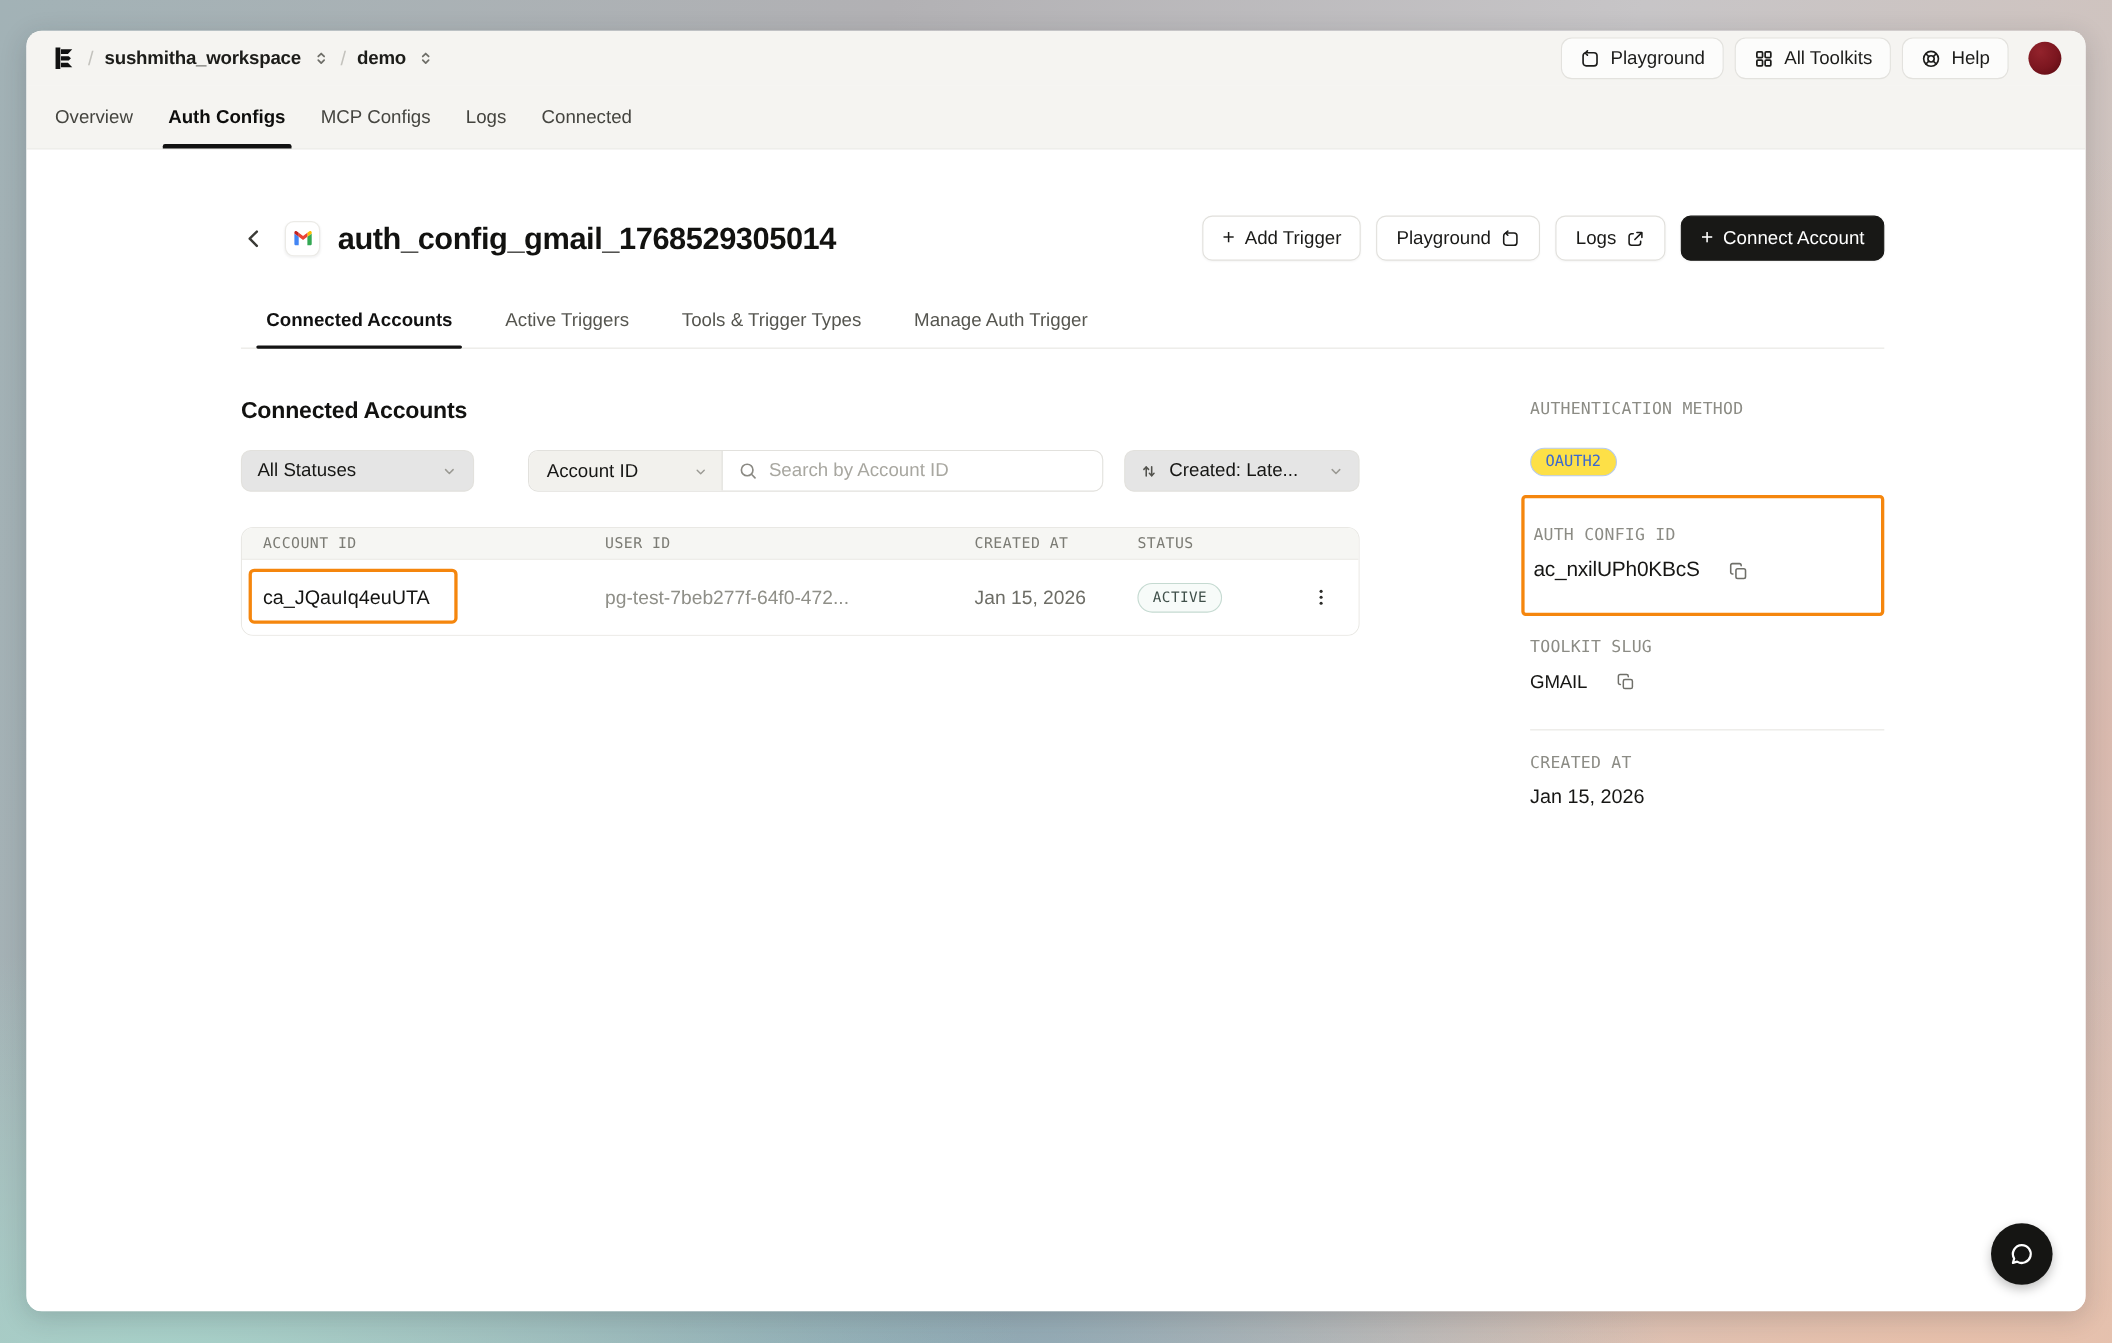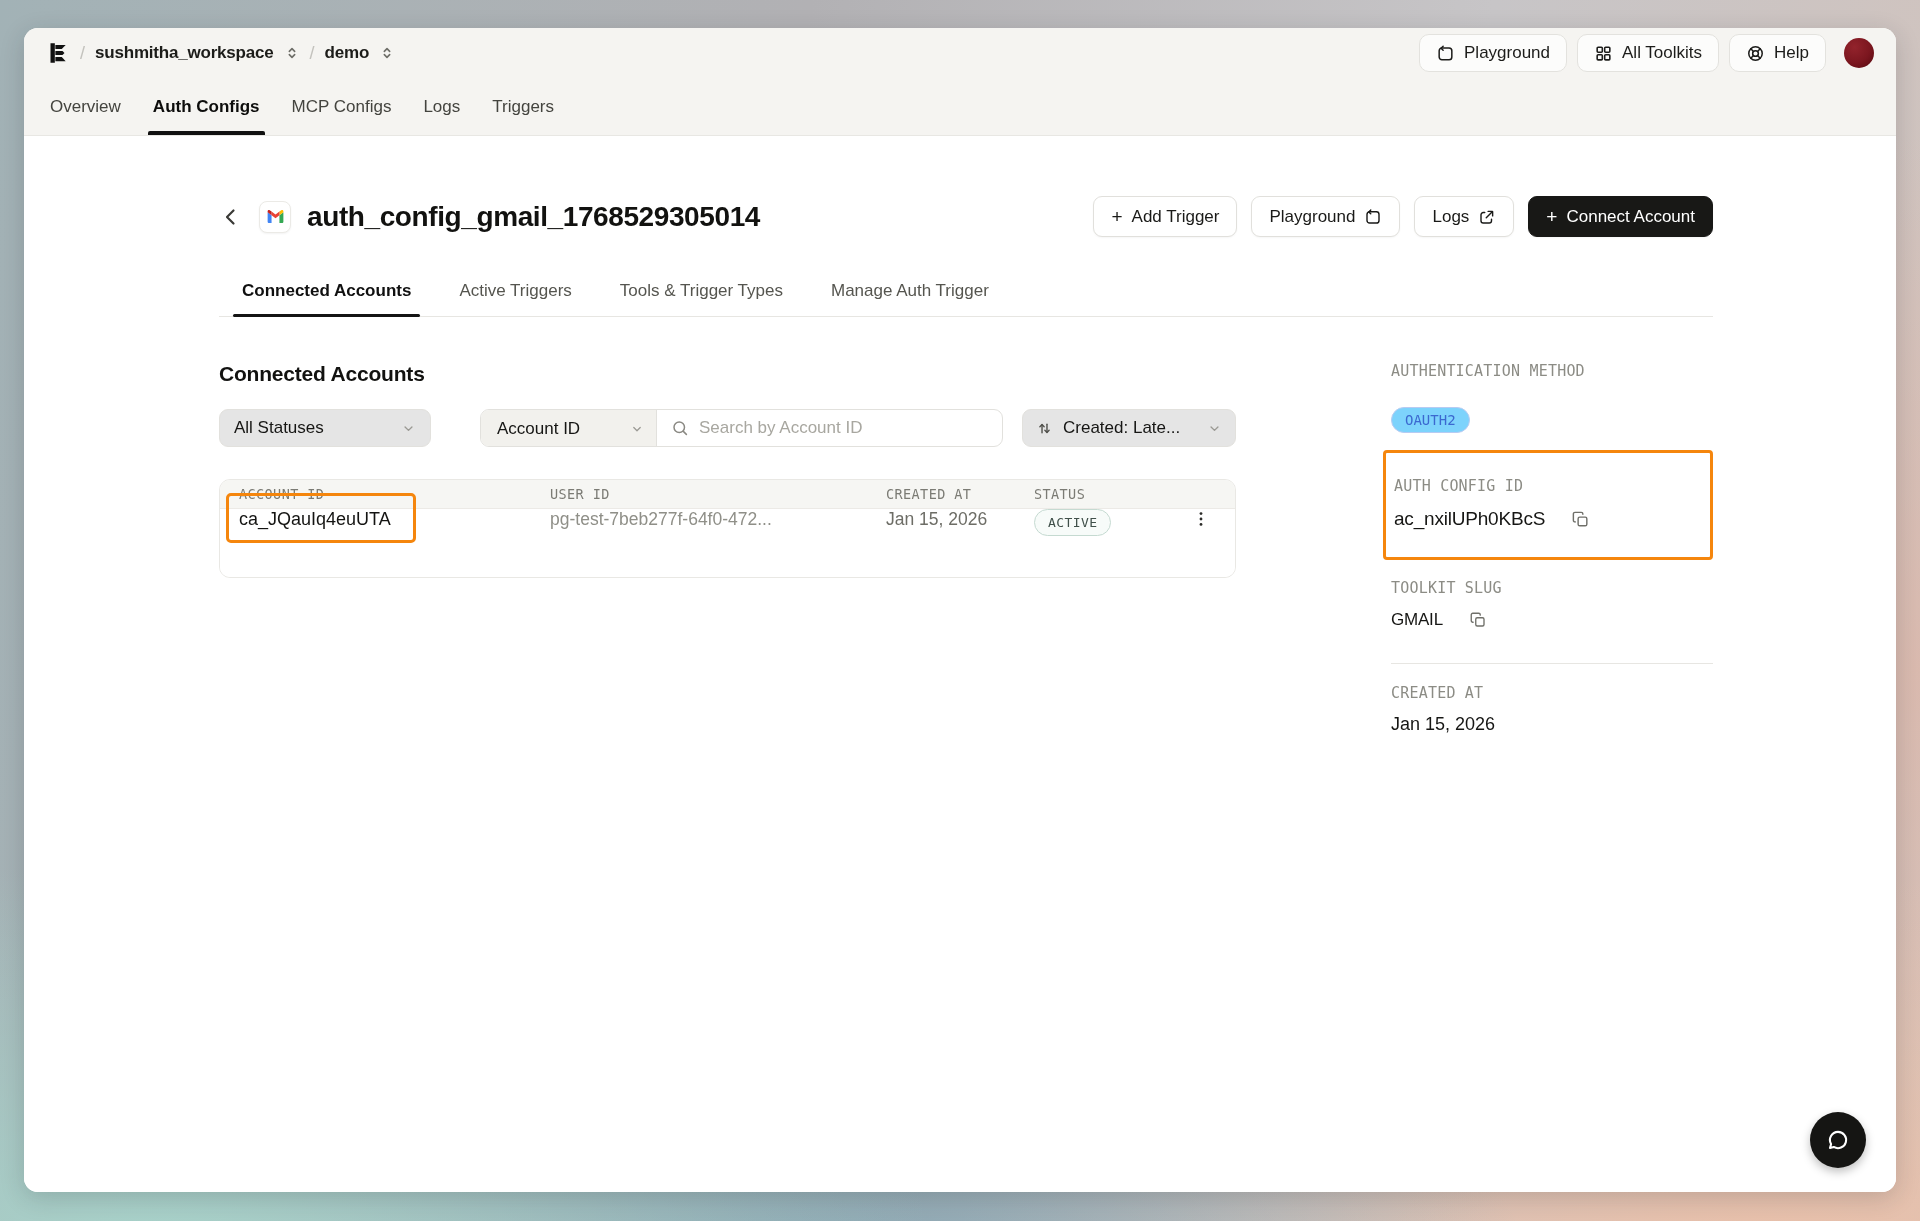--- a/index.html
+++ b/index.html
@@ -75,39 +75,39 @@
   .searchbox { flex:1; display:flex; align-items:center; gap:10px; padding:0 14px; }
   .searchbox input { border:none; outline:none; font-size:17px; color:#33332f; width:100%; font-family:"Liberation Sans",sans-serif; background:transparent; }
   .searchbox input::placeholder { color:#a8a7a0; }
   .sel-sort { margin-left:19px; width:214px; padding:0 13px; gap:10px; }
   .sorticon { color:#52524d; display:flex; }
   
   .table { margin-top:32px; border:1px solid #e9e8e4; border-radius:11px; overflow:hidden; }
   .thead { display:flex; background:#f6f6f3; height:29px; align-items:center;
     font-family:"DejaVu Sans Mono", monospace; font-size:13.5px; color:#7b7b74; letter-spacing:.4px;
     border-bottom:1px solid #eceae6; }
-  .trow { display:flex; align-items:flex-start; height:68px; background:#fff; }
+  .trow { display:flex; align-items:center; height:68px; background:#fff; }
   .c1 { width:330px; padding-left:19px; }
   .c2 { width:336px; }
   .c3 { width:148px; }
   .c4 { width:155px; }
   .c5 { flex:1; display:flex; justify-content:flex-end; padding-right:24px; }
   .cell-account { position:relative; font-size:18px; font-weight:500; color:#141412; }
   .hl-cell { position:absolute; left:-13px; top:-16px; width:190px; height:50px;
     border:3px solid #f5860d; border-radius:5px; pointer-events:none; }
   .cell-user { font-size:17.5px; color:#8f8f88; }
   .cell-date { font-size:17.5px; color:#6d6d66; }
   .pill-active { display:inline-flex; align-items:center; height:27px; padding:0 13px;
     border:1px solid #c5dad1; background:#f7fbf9; border-radius:999px;
     font-family:"DejaVu Sans Mono", monospace; font-size:13px; color:#40504a; letter-spacing:.4px; }
   .dots { color:#2c2c29; display:flex; cursor:pointer; }
   
   .side-label { font-family:"DejaVu Sans Mono", monospace; font-size:15px; color:#8c8c85; letter-spacing:.2px; }
   .badge-oauth { display:inline-flex; align-items:center; height:26px; padding:0 13px; margin-top:27px;
-    border:1px solid #b7cbf2; background:#7dd3fc; border-radius:999px;
+    border:1px solid #b7cbf2; background:#fde047; border-radius:999px;
     font-family:"DejaVu Sans Mono", monospace; font-size:14px; color:#3b68d0; }
   .hl-box { border:3px solid #f5860d; border-radius:4px; margin:17px 0 0 -8px; padding:24px 8px 27px; }
   .value-row { display:flex; align-items:center; gap:26px; margin-top:13px; }
   .side-value { font-size:19px; color:#161614; letter-spacing:-.2px; }
   .copy { color:#6f6f69; display:flex; cursor:pointer; }
   .tk-label { margin-top:19px; }
   .tk-row .side-value { font-size:17px; font-weight:500; }
   .divider { height:1px; background:#e7e6e2; margin-top:33px; }
   .ca-label { margin-top:20px; }
   .date-value { font-size:18px; color:#161614; margin-top:12px; }
@@ -182,21 +182,21 @@
       </button>
       <div class="avatar"></div>
     </div>
   </div>
 
   <div class="navtabs">
     <div class="navtab">Overview</div>
     <div class="navtab active">Auth Configs</div>
     <div class="navtab">MCP Configs</div>
     <div class="navtab">Logs</div>
-    <div class="navtab">Triggers</div>
+    <div class="navtab">Connected</div>
   </div>
 
   <div class="content">
     <div class="container">
 
       <div class="title-row">
         <span class="back">
           <svg width="24" height="24" viewBox="0 0 24 24" fill="none" stroke="currentColor" stroke-width="2.2" stroke-linecap="round" stroke-linejoin="round">
               <path d="M14.5 5.5 8 12l6.5 6.5"></path>
             </svg>

